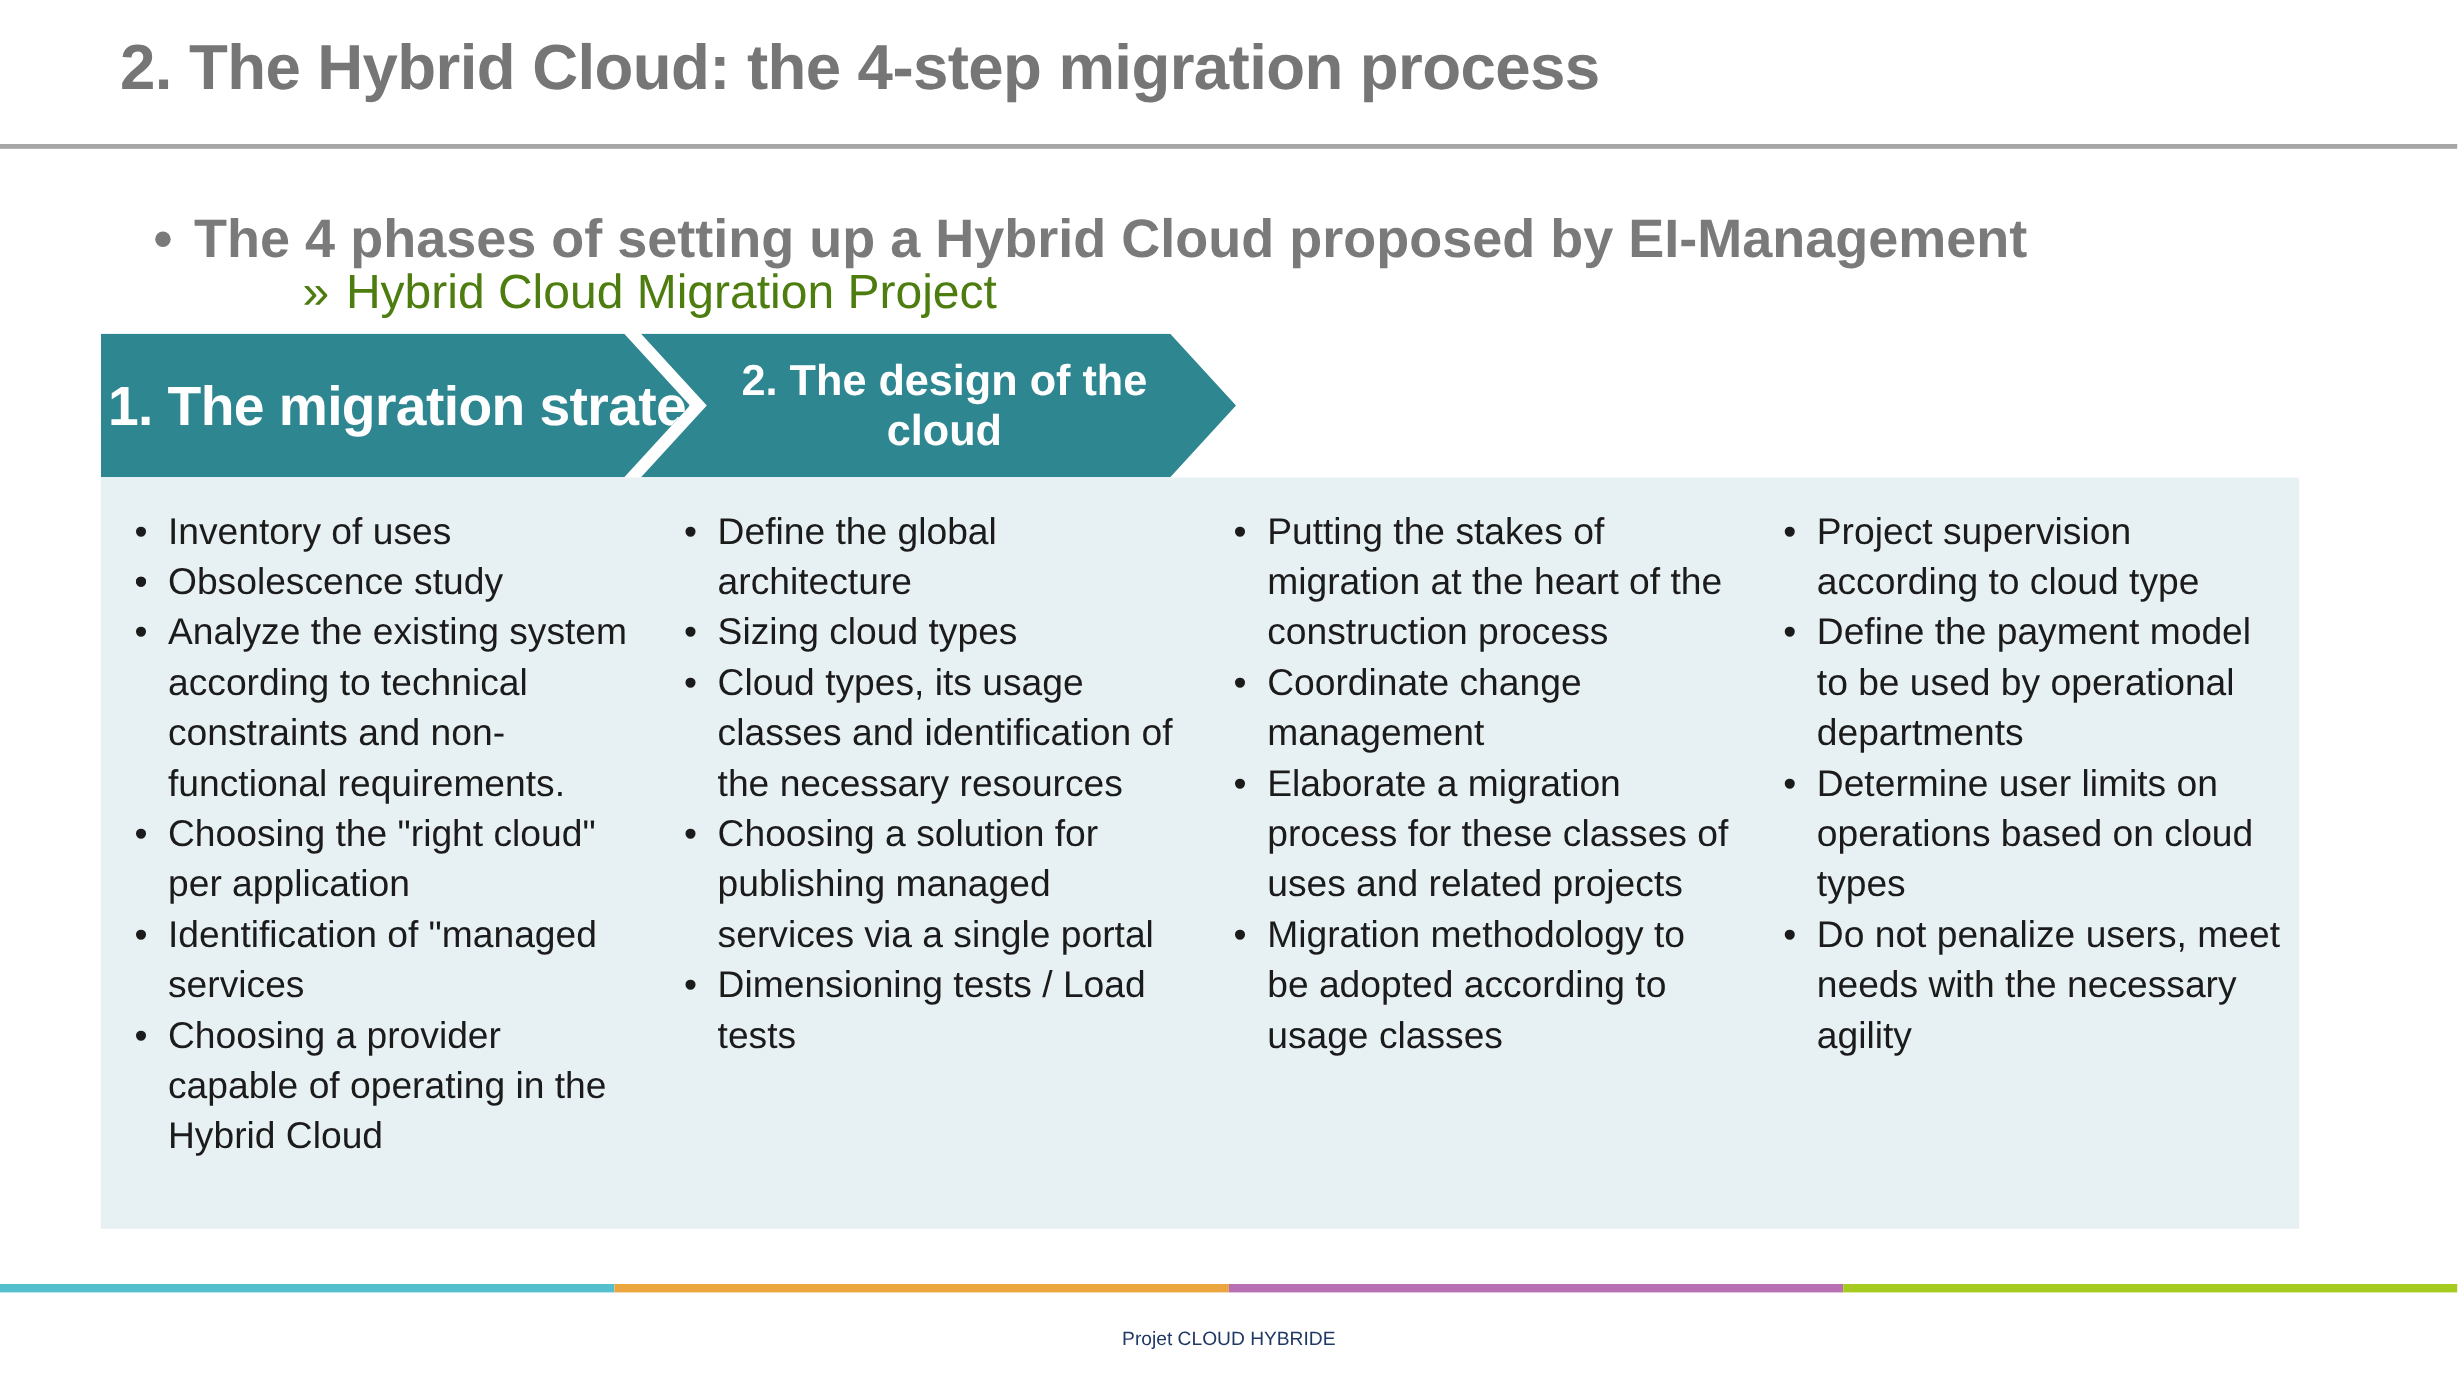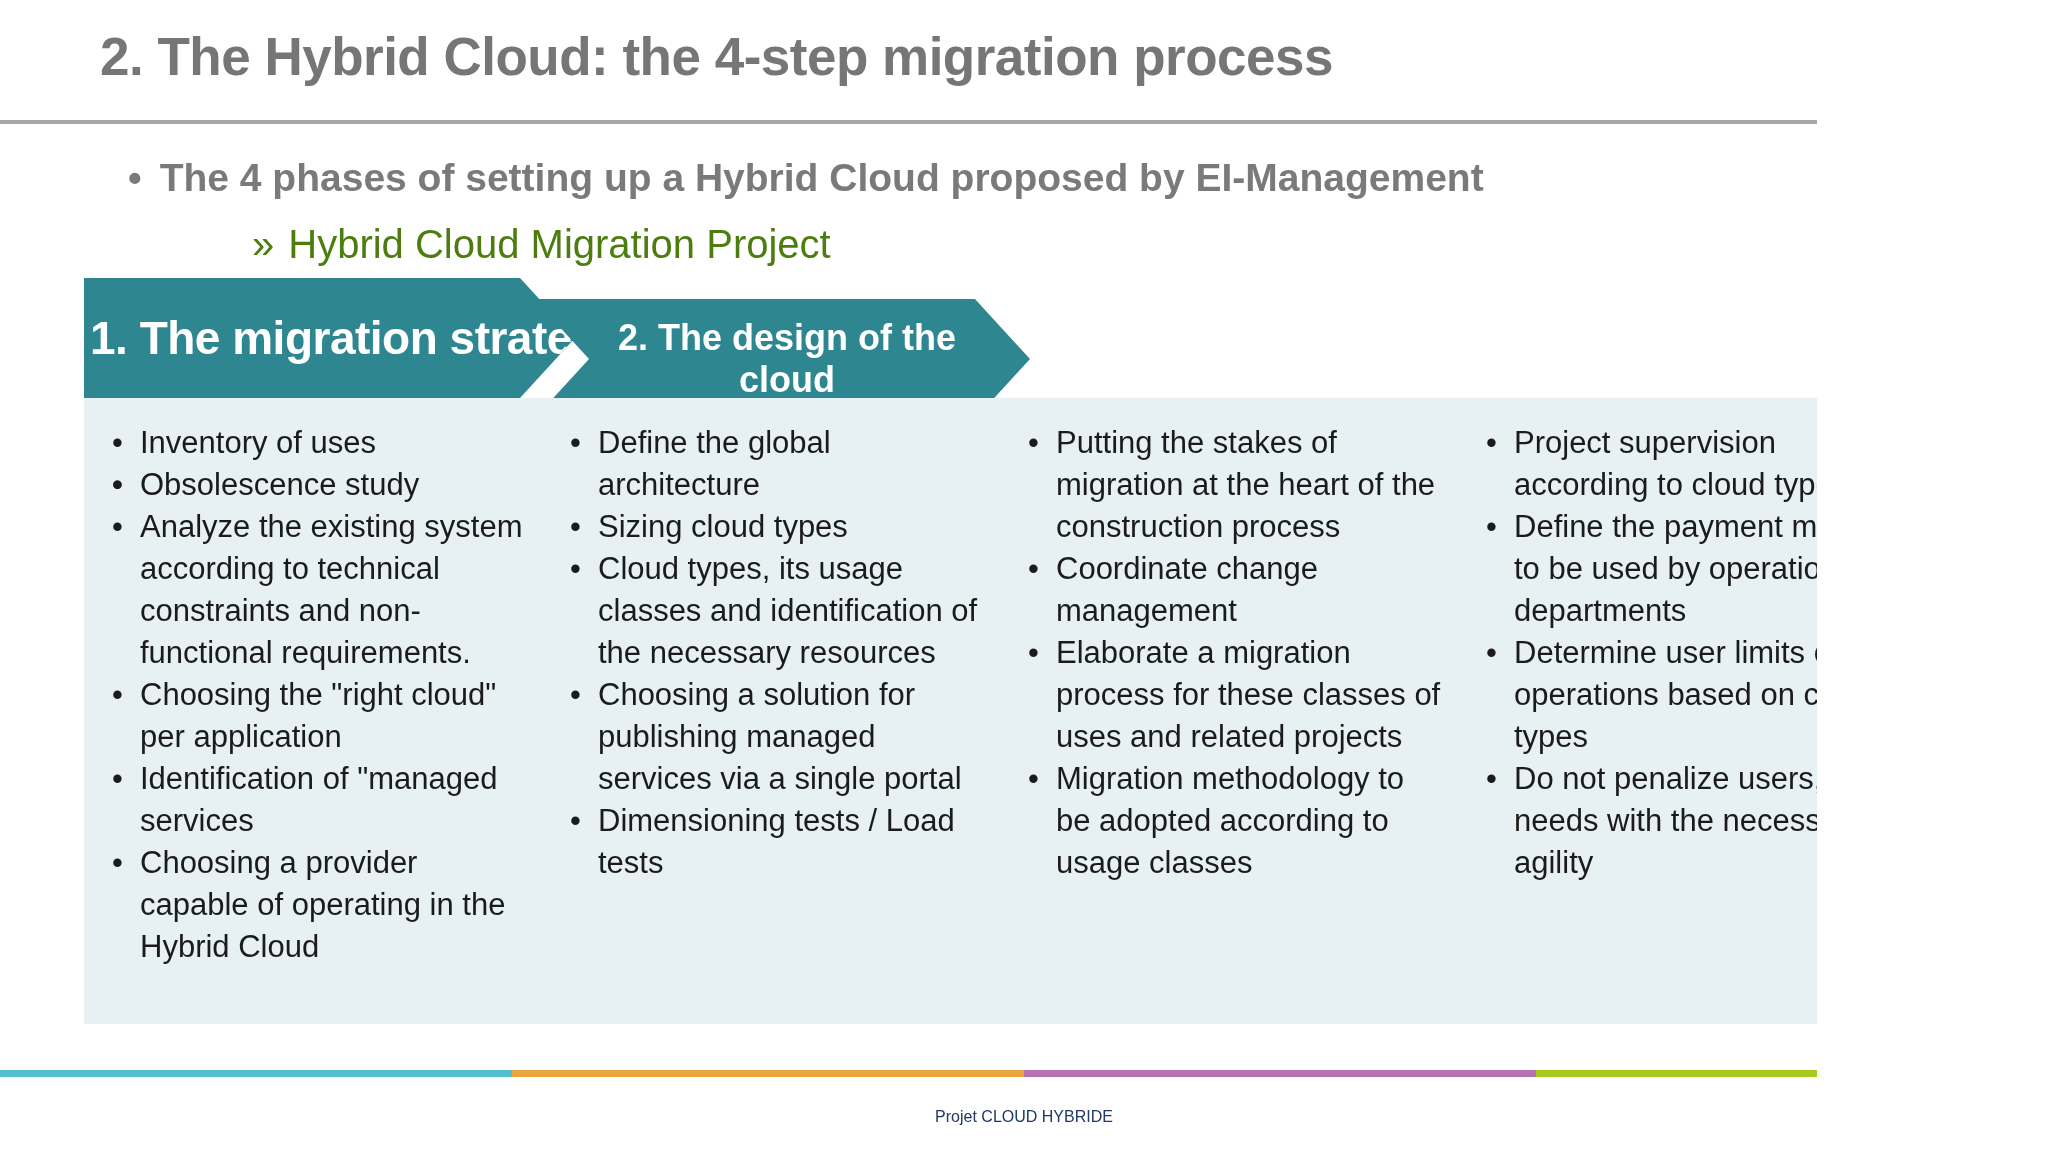--- a/index.html
+++ b/index.html
@@ -1,21 +1,21 @@
 <!DOCTYPE html>
 <html><head>
 <meta charset="utf-8">
 <style>
   * { margin: 0; padding: 0; box-sizing: border-box; }
   html, body { background: #ffffff; }
   body { font-family: "Liberation Sans", sans-serif; }
 
   .slide {
     position: relative;
-    width: 1817px;
+    width: 2048px;
     height: 1152px;
     background: #ffffff;
     overflow: hidden;
   }
 
   .title {
     position: absolute;
     left: 100px; top: 26px;
     width: 1800px;
     font-size: 53px;
@@ -26,23 +26,23 @@
 
   .divider {
     position: absolute;
     left: 0; top: 120px;
     width: 2048px; height: 4px;
     background: #a6a6a6;
   }
 
   .heading {
     position: absolute;
-    left: 128px; top: 156px;
+    left: 128px; top: 173px;
     width: 1850px;
-    font-size: 39px;
+    font-size: 45px;
     font-weight: bold;
     color: #7a7a7a;
   }
   .heading .hbullet { margin-right: 18px; }
 
   .subheading {
     position: absolute;
     left: 252px; top: 222px;
     width: 1700px;
     font-size: 40px;
@@ -76,21 +76,21 @@
   }
   .chev1 {
     left: 0; width: 491px;
     clip-path: polygon(0 0, 436px 0, 491px 60px, 436px 120px, 0 120px);
     padding-right: 34px; padding-left: 6px;
   }
   .chev1 .chev-label { white-space: pre; font-size: 46px; letter-spacing: -0.5px; }
   .chev2 {
     left: 450px; width: 496px;
     clip-path: polygon(0 0, 441px 0, 496px 60px, 441px 120px, 0 120px, 55px 60px);
-    padding-left: 50px; padding-right: 40px; margin-top: 21px;
+    padding-left: 50px; padding-right: 40px;
   }
   .chev3 {
     left: 905px; width: 496px;
     clip-path: polygon(0 0, 441px 0, 496px 60px, 441px 120px, 0 120px, 55px 60px);
     padding-left: 50px; padding-right: 40px;
   }
   .chev4 {
     left: 1360px; width: 536px;
     clip-path: polygon(0 0, 472px 0, 536px 60px, 472px 120px, 0 120px, 55px 60px);
     padding-left: 55px; padding-right: 55px;

